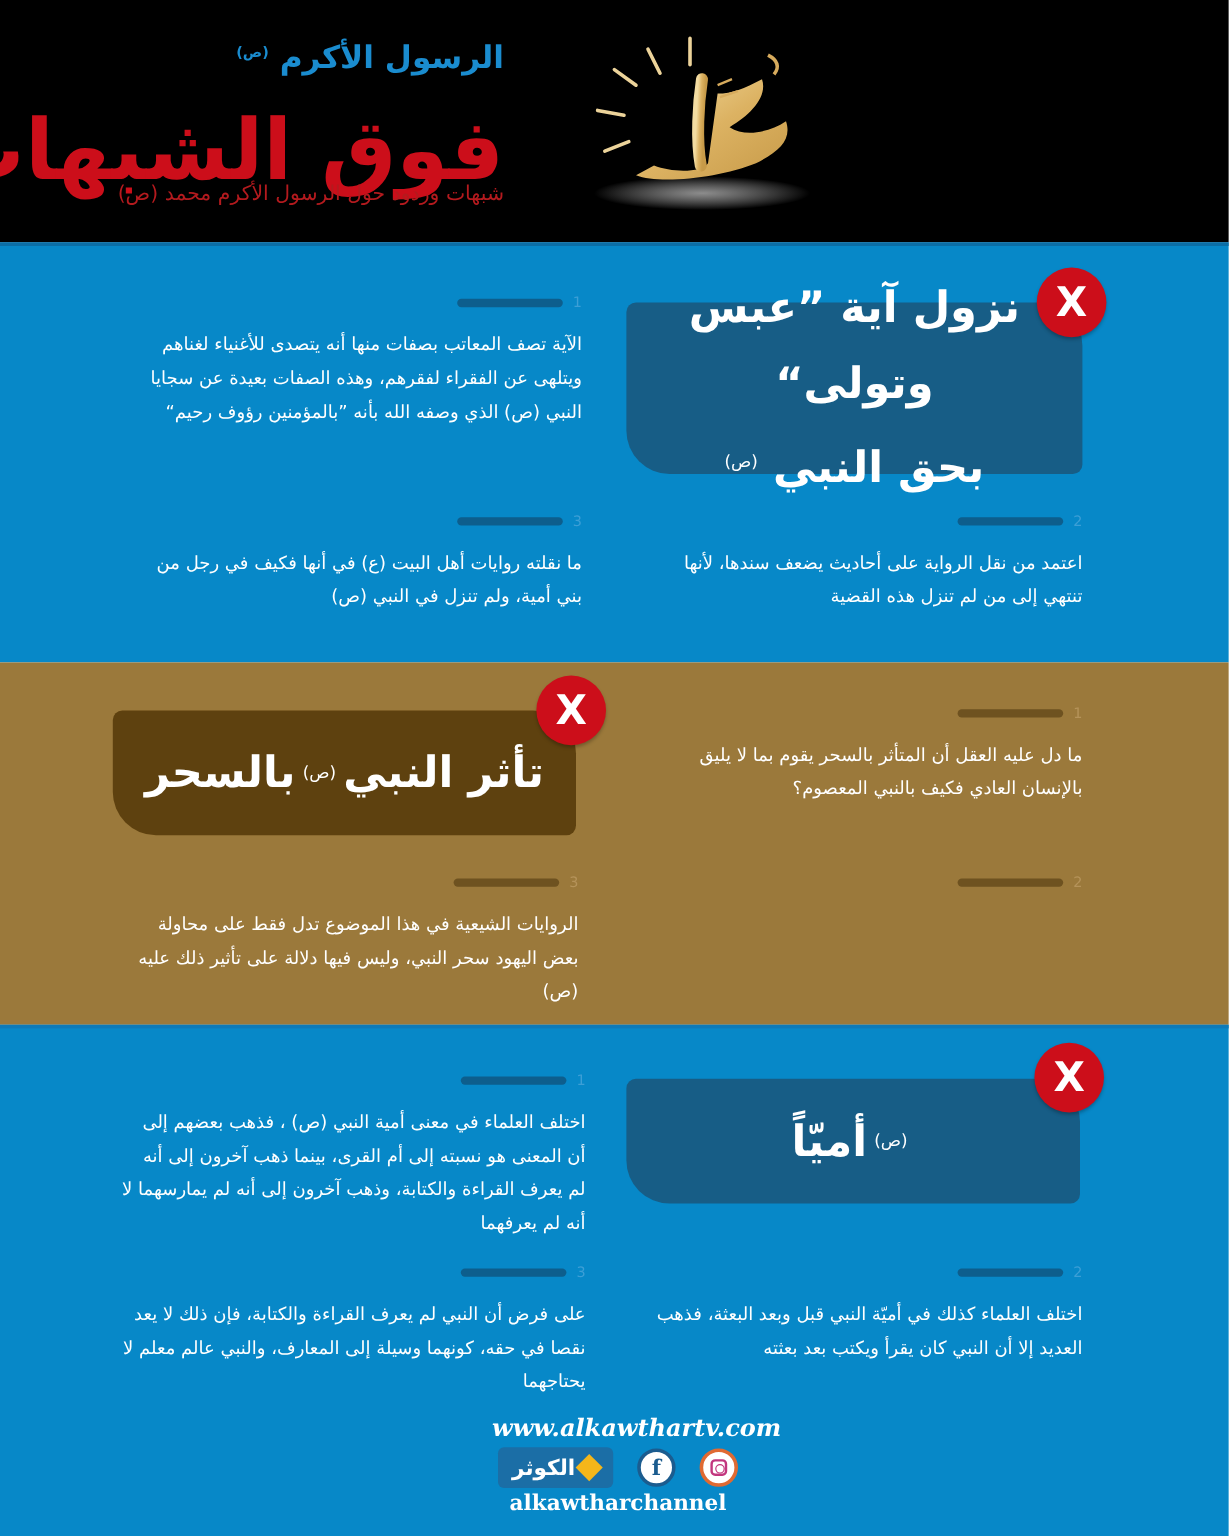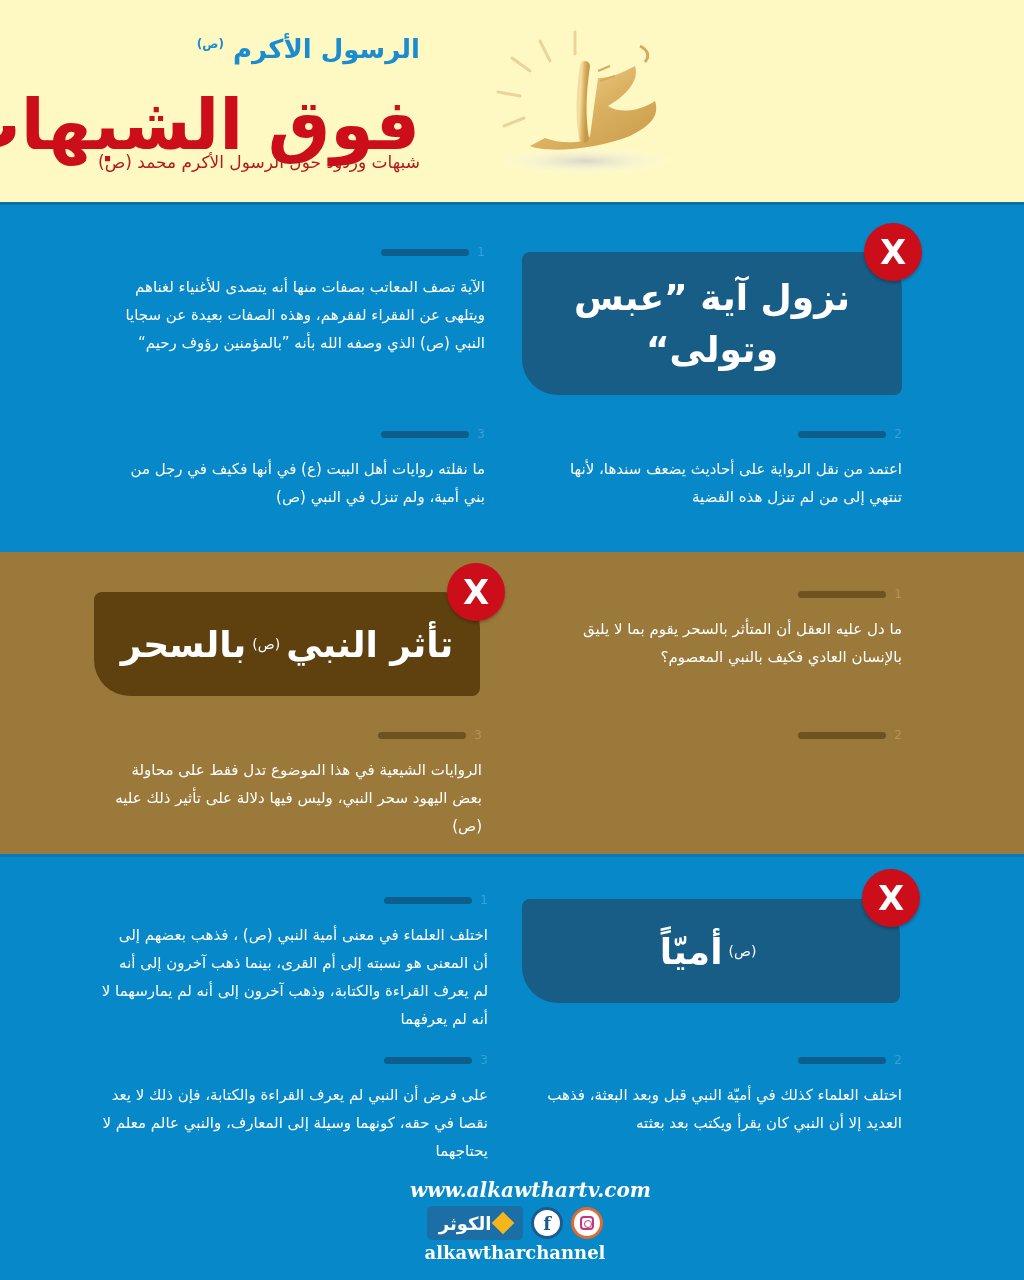--- a/index.html
+++ b/index.html
@@ -1,20 +1,20 @@
 <!DOCTYPE html>
 <html><head>
 <meta charset="utf-8">
 <style>
   * { box-sizing: border-box; margin: 0; padding: 0; }
   body { width: 1024px; height: 1280px; overflow: hidden; background: #ffffff; font-family: "DejaVu Sans", sans-serif; }
   .page { position: relative; width: 1024px; height: 1280px; }
 
   
-  .header { position: absolute; left: 0; top: 0; width: 1024px; height: 202px; background: #fef9c3; }
+  .header { position: absolute; left: 0; top: 0; width: 1024px; height: 202px; background: #000000; }
   .kicker { position: absolute; right: 604px; top: 34px; direction: rtl; color: #1a8ccf; font-weight: bold; font-size: 26px; white-space: nowrap; }
   .kicker sup { font-size: 12px; }
   .main-title { position: absolute; right: 604px; top: 84px; direction: rtl; color: #cc0e1a; font-weight: bold; font-size: 70px; white-space: nowrap; letter-spacing: -1px; margin-left: 32px; }
   .subtitle { position: absolute; right: 604px; top: 152px; direction: rtl; color: #b41a1e; font-size: 17px; white-space: nowrap; }
   .calligraphy { position: absolute; left: 490px; top: 26px; width: 190px; height: 160px; }
 
   
   .band { position: absolute; left: 0; width: 1024px; }
   .band-blue-1 { top: 202px; height: 350px; background: #0788c8; border-top: 3px solid #0b6ea6; }
   .band-brown { top: 552px; height: 302px; background: #9b793b; }
@@ -33,21 +33,21 @@
   .point-num { font-size: 12px; line-height: 12px; }
   .blue .point-bar { background: #0d5e8d; }
   .blue .point-num { color: #3c9fd6; }
   .brown .point-bar { background: #6e5220; }
   .brown .point-num { color: #b5935a; }
   .point-text { font-size: 15px; line-height: 28px; }
 
   
   .footer { position: absolute; left: 410px; top: 1178px; width: 210px; height: 90px; text-align: center; }
   .footer-url { color: #ffffff; font-family: "DejaVu Serif", serif; font-style: italic; font-weight: bold; font-size: 20px; }
-  .social-row { display: flex; justify-content: center; align-items: center; gap: 8px; margin-top: 4px; }
+  .social-row { display: flex; justify-content: center; align-items: center; gap: 20px; margin-top: 4px; }
   .logo-box { width: 96px; height: 34px; background: #1b6ea6; border-radius: 5px; display: flex; align-items: center; justify-content: center; gap: 4px; color: #ffffff; font-weight: bold; font-size: 18px; direction: rtl; }
   .logo-diamond { width: 16px; height: 16px; background: #f4b61a; transform: rotate(45deg); }
   .soc-icon { width: 32px; height: 32px; border-radius: 50%; display: flex; align-items: center; justify-content: center; font-weight: bold; }
   .fb { background: #ffffff; border: 3px solid #1b5c8f; color: #1b5c8f; font-size: 18px; font-family: "DejaVu Serif", serif; }
   .ig { background: #ffffff; border: 3px solid #e06a32; }
   .ig-inner { width: 14px; height: 14px; border: 2px solid #c2367e; border-radius: 4px; position: relative; }
   .ig-inner::after { content: ""; position: absolute; left: 2px; top: 2px; width: 6px; height: 6px; border: 1.5px solid #c2367e; border-radius: 50%; }
   .footer-handle { color: #ffffff; font-family: "DejaVu Serif", serif; font-weight: bold; font-size: 18px; margin-top: 2px; }
 </style>
 </head>
@@ -84,22 +84,26 @@
         <line x1="85" y1="28" x2="85" y2="6"></line>
       </g>
       <path d="M40 120 C60 128 110 122 140 110 C160 100 170 90 165 75 C150 85 130 88 118 80 C135 70 150 55 145 40 C130 48 120 52 108 52 L100 110 C95 118 70 118 55 112 Z" fill="url(#gold)"></path>
       <path d="M95 40 C92 60 90 90 94 112" stroke="url(#gold)" stroke-width="10" fill="none" stroke-linecap="round"></path>
       <path d="M150 20 C158 24 160 30 155 36" stroke="#d7ab5d" stroke-width="3" fill="none"></path>
       <path d="M108 45 L120 40 M110 55 L125 50" stroke="#d7ab5d" stroke-width="2"></path>
     </svg>
   </div>
 
   <div class="band band-blue-1 blue">
-    <div class="topic-box topic-blue" style="left:522px; top:47px; width:380px; height:143px; font-size:36px; line-height:52px; flex-direction:column;">
+    <div class="topic-box topic-blue" style="left:522px; top:47px; width:380px; height:143px; font-size:36px; line-height:64px; flex-direction:column;">
       <div>نزول آية ”عبس وتولى“</div>
+      <div>
+        <span>بحق النبي</span>
+        <sup>(ص)</sup>
+      </div>
     </div>
     <div class="x-badge" style="left:864px; top:18px;">X</div>
 
     <div class="point" style="left:105px; top:40px; width:380px;">
       <div class="point-head">
         <span class="point-num">1</span>
         <span class="point-bar"></span>
       </div>
       <div class="point-text">الآية تصف المعاتب بصفات منها أنه يتصدى للأغنياء لغناهم ويتلهى عن الفقراء لفقرهم، وهذه الصفات بعيدة عن سجايا النبي (ص) الذي وصفه الله بأنه ”بالمؤمنين رؤوف رحيم“</div>
     </div>

